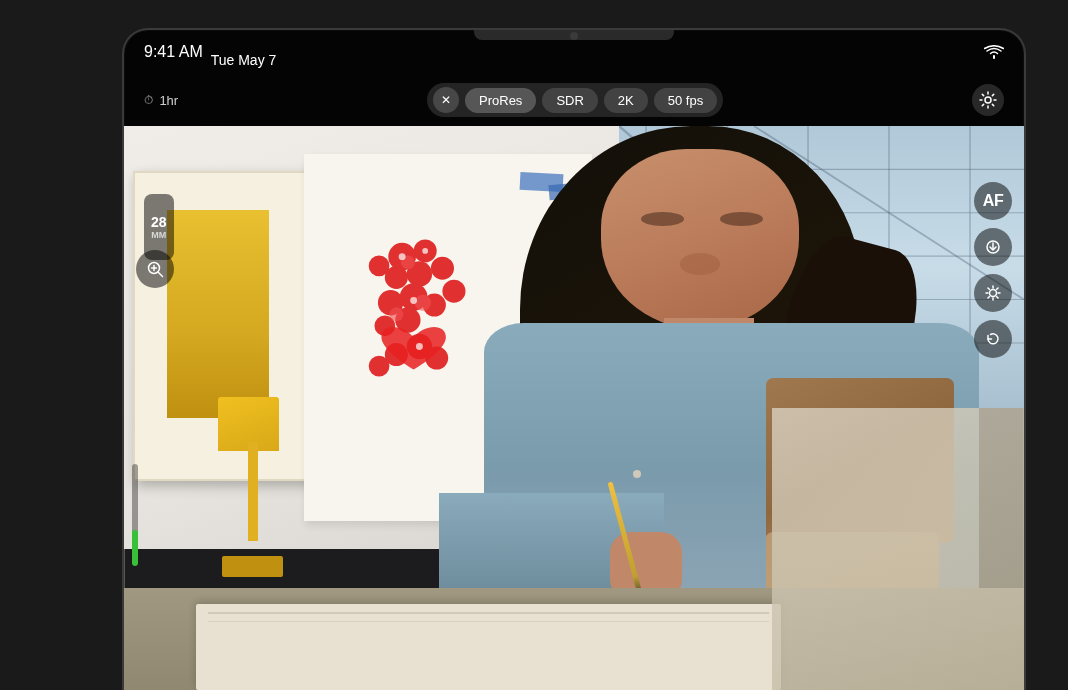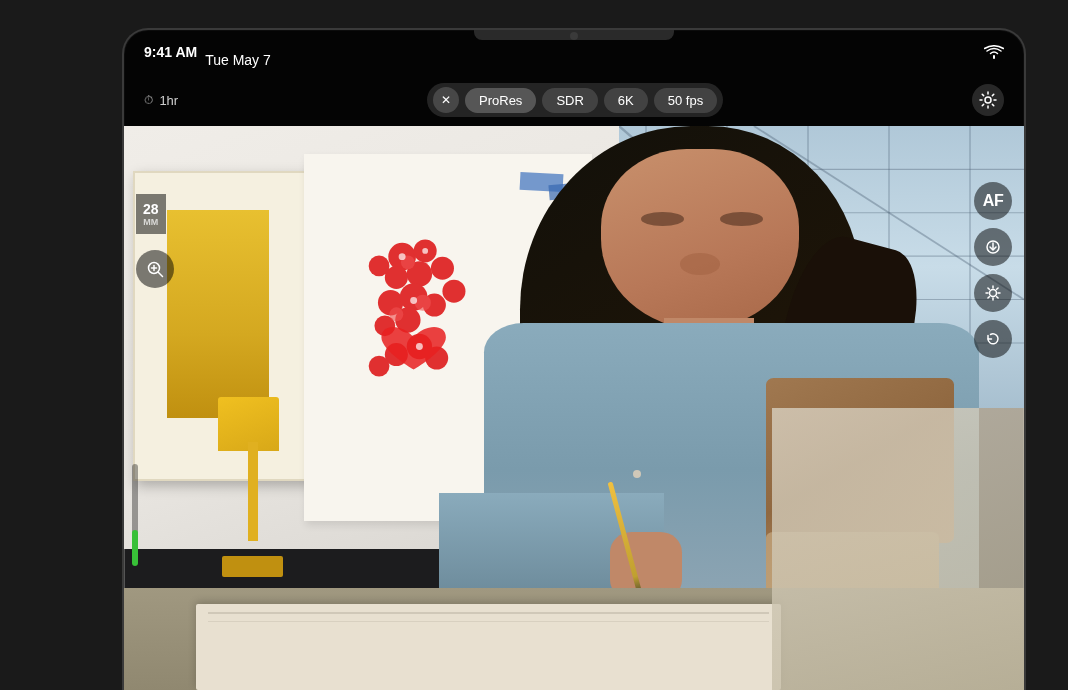--- a/index.html
+++ b/index.html
@@ -44,22 +44,22 @@
       font-weight: 500;
     }
 
     .status-left {
       display: flex;
       align-items: center;
       gap: 8px;
     }
 
     .status-time {
-      font-size: 14px;
-      font-weight: 700;
+      font-size: 16px;
+      font-weight: 400;
       color: white;
     }
 
     .status-date {
       font-size: 14px;
       color: white;
       margin-top: 15px;
     }
 
     .status-right {
@@ -163,25 +163,25 @@
     .camera-ui {
       position: absolute;
       top: 0; left: 0; right: 0; bottom: 0;
       pointer-events: none;
     }
 
     
     .lens-badge {
       position: absolute;
       top: 12%;
-      left: 12px;
+      left: 20px;
       background: rgba(0,0,0,0.5);
       color: white;
-      border-radius: 0;
-      padding: 7px 7px;
+      border-radius: 8px;
+      padding: 20px 7px;
       font-size: 11px;
       font-weight: 600;
       text-align: center;
     }
 
     .lens-badge-num {
       font-size: 14px;
       display: block;
     }
 
@@ -287,21 +287,21 @@
   <div class="camera-bar">
     <div class="camera-left">
       <span style="color:rgba(255,255,255,0.6); font-size:12px;">⏱</span>
       <span style="color:rgba(255,255,255,0.8); font-size:13px;">1hr</span>
     </div>
 
     <div class="camera-controls">
       <div class="close-btn">✕</div>
       <div class="ctrl-pill active">ProRes</div>
       <div class="ctrl-pill">SDR</div>
-      <div class="ctrl-pill">6K</div>
+      <div class="ctrl-pill">2K</div>
       <div class="ctrl-pill">50 fps</div>
     </div>
 
     <div class="camera-right">
       <svg width="18" height="18" viewBox="0 0 18 18" fill="none">
         <circle cx="9" cy="9" r="3" stroke="white" stroke-width="1.5"></circle>
         <path d="M9 1v2M9 15v2M1 9h2M15 9h2M3.22 3.22l1.42 1.42M13.36 13.36l1.42 1.42M3.22 14.78l1.42-1.42M13.36 4.64l1.42-1.42" stroke="white" stroke-width="1.5" stroke-linecap="round"></path>
       </svg>
     </div>
   </div>

